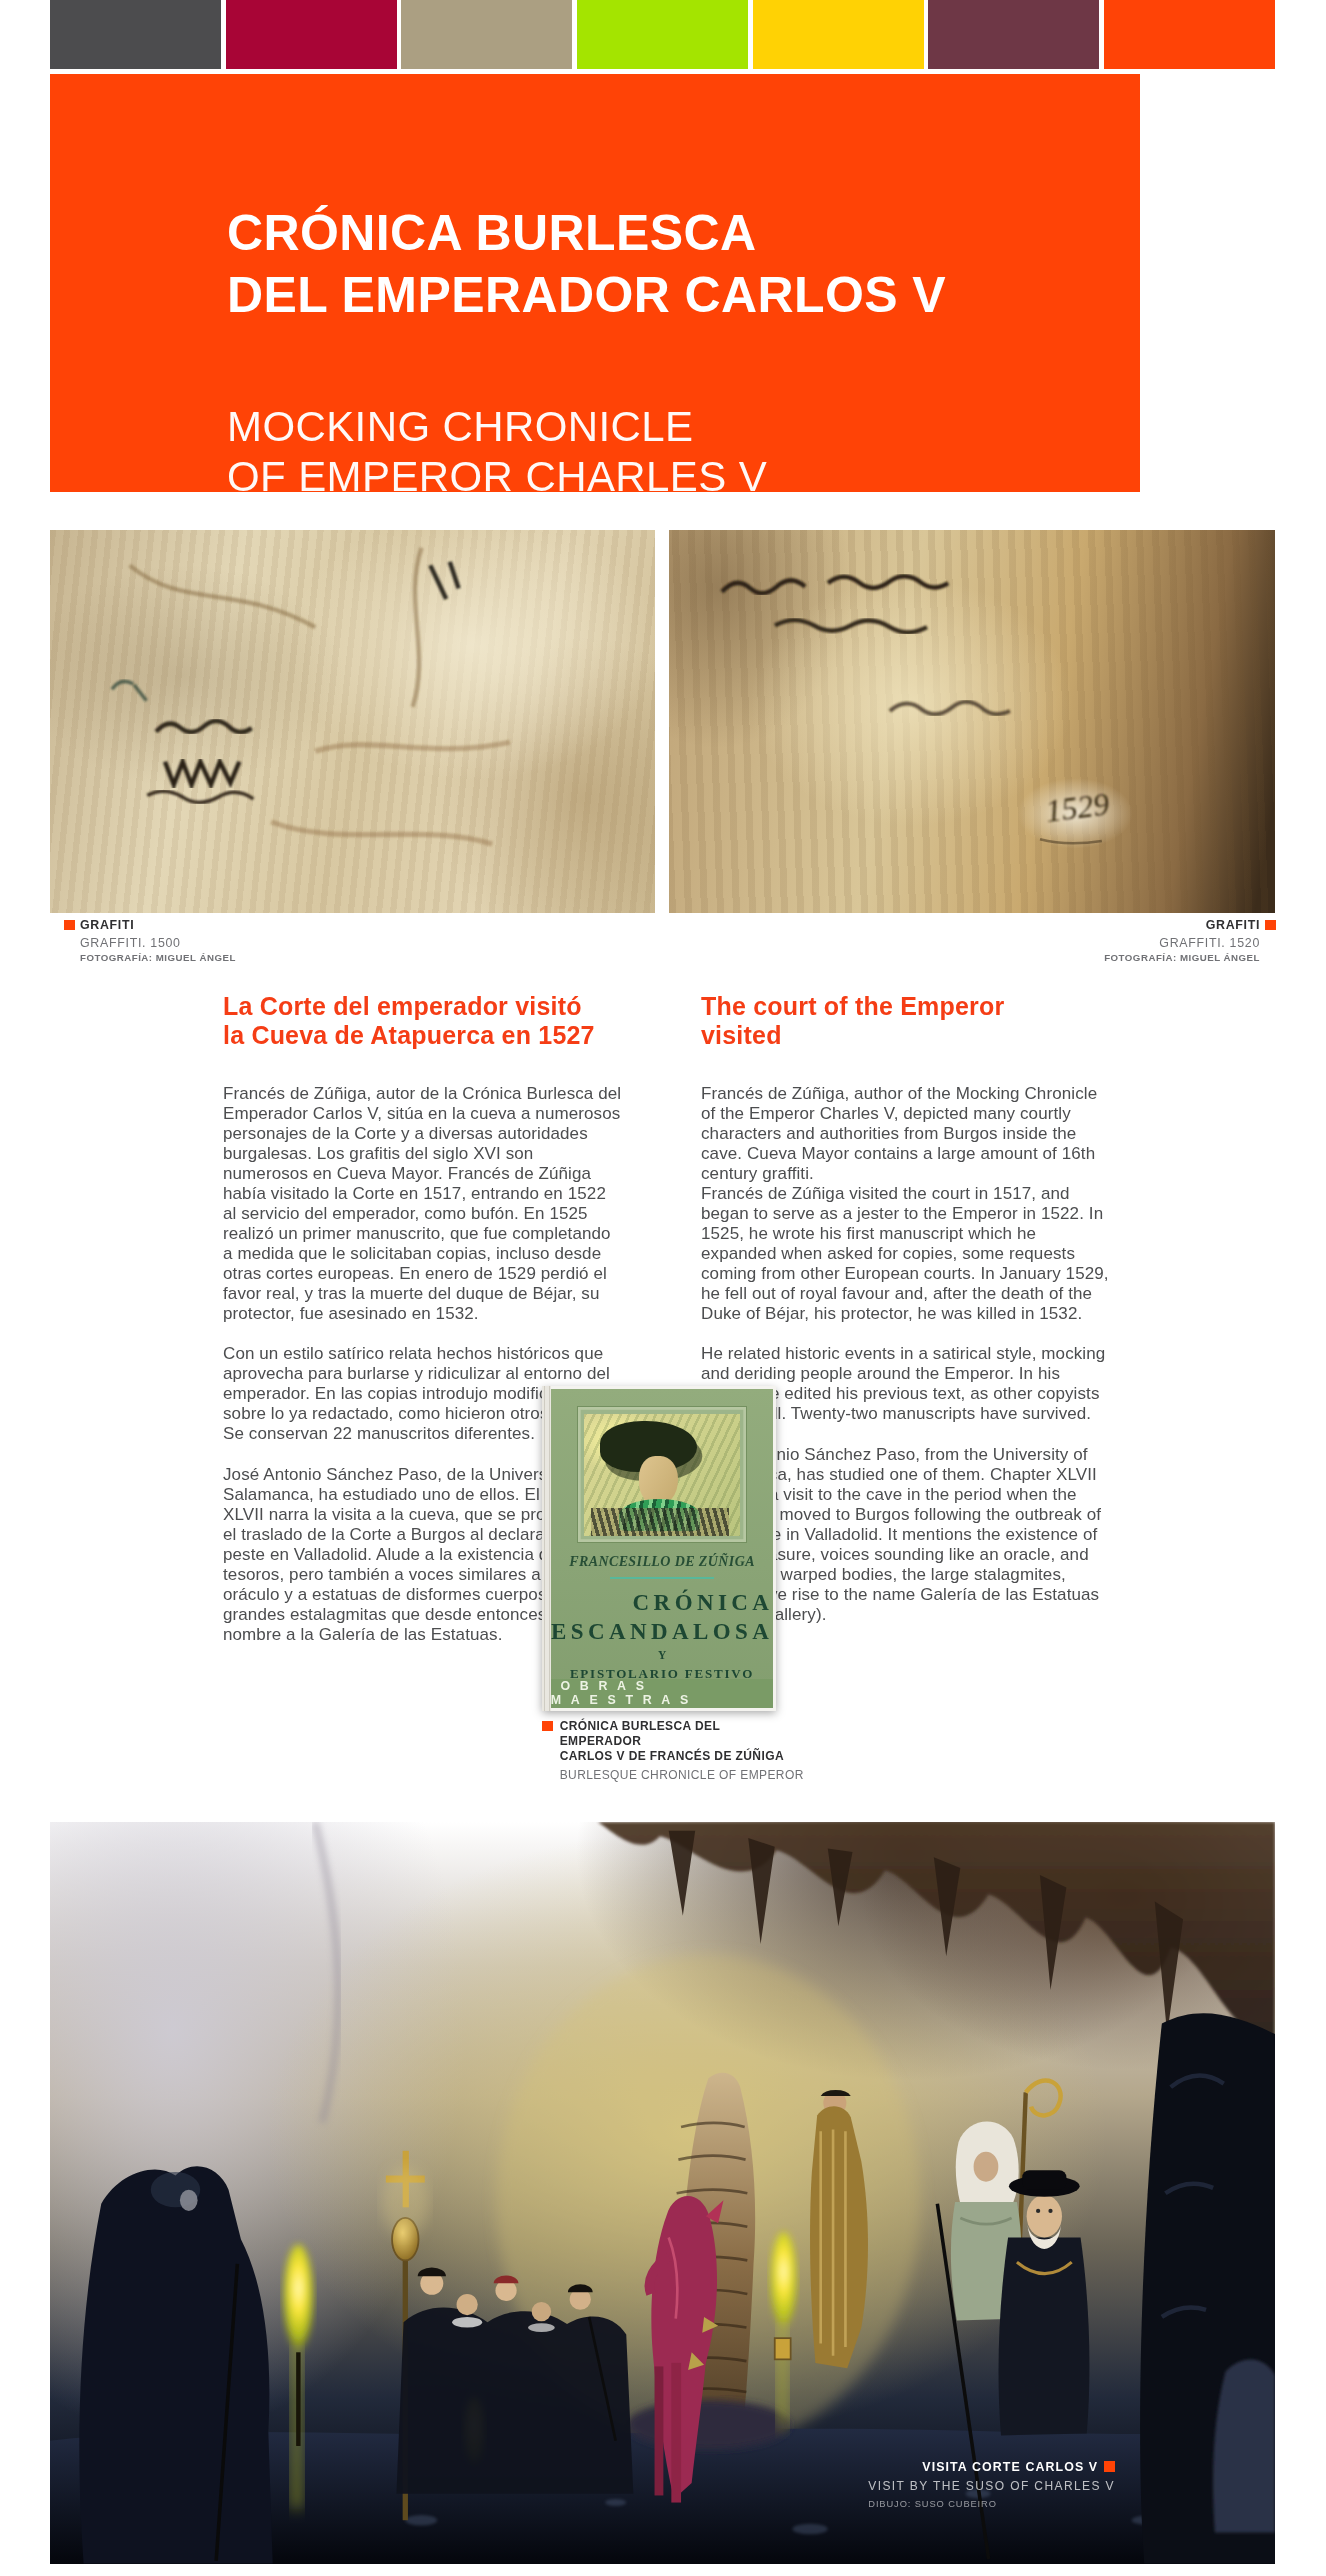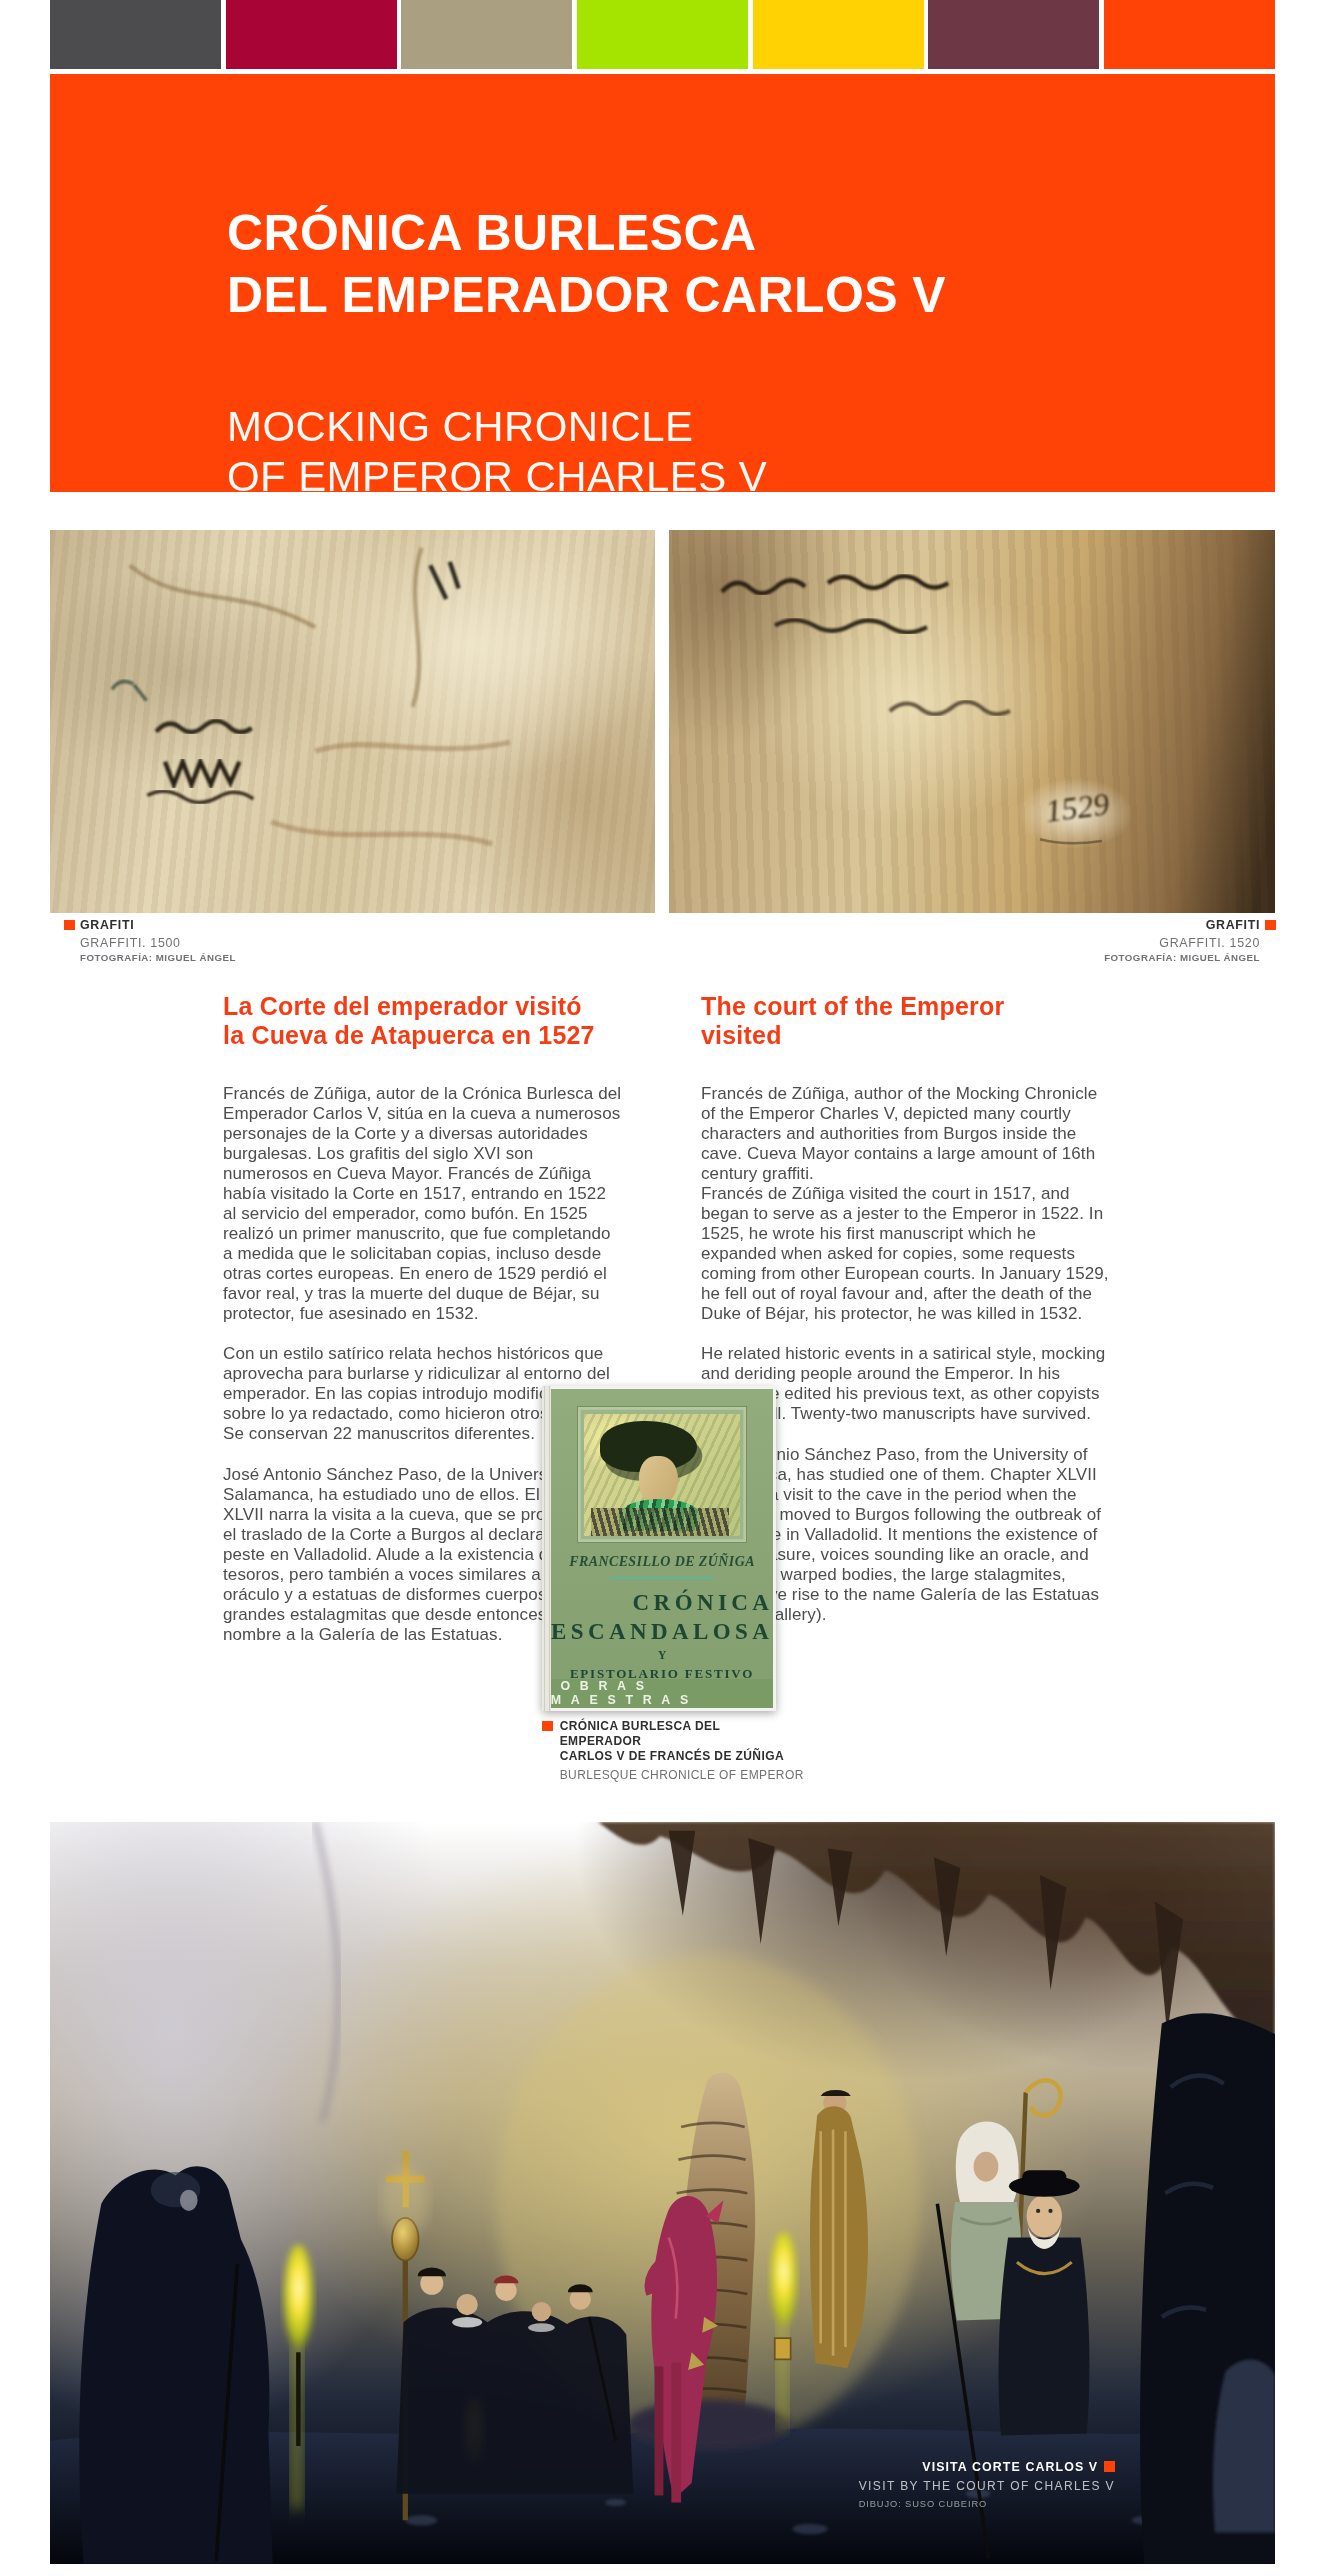--- a/index.html
+++ b/index.html
@@ -4,21 +4,21 @@
 <style>
   html,body{margin:0;padding:0;background:#ffffff;width:1326px;height:2576px;overflow:hidden;}
   .page{position:absolute;top:0;left:0;width:1326px;height:2576px;background:#ffffff;
         font-family:"Liberation Sans",sans-serif;}
 
   
   .stripes{position:absolute;left:50px;top:0;width:1225px;height:69px;display:flex;gap:4.4px;}
   .stripe{flex:1;height:100%;}
 
   
-  .banner{position:absolute;left:50px;top:74px;width:1225px;height:418px;background:#ff4306;color:#fff;}
+  .banner{position:absolute;left:50px;top:74px;width:1090px;height:418px;background:#ff4306;color:#fff;}
   .banner-title{margin:128px 0 0 177px;font-size:50px;line-height:62px;font-weight:bold;
                 letter-spacing:0.4px;white-space:pre-line;}
   .banner-sub{margin:76px 0 0 177px;font-size:42px;line-height:50px;font-weight:normal;
               letter-spacing:0.4px;white-space:pre-line;opacity:.97;}
 
   
   .photo{position:absolute;top:530px;height:383px;overflow:hidden;}
   .photo-left{left:50px;width:605px;
     background:
       radial-gradient(230px 159px at 22% 38%, rgba(120,96,60,.25), rgba(120,96,60,0) 70%),
@@ -395,19 +395,19 @@
           C1313 732 1317 672 1330 622 Z"></path>
         <line x1="1004" y1="432" x2="1062" y2="834" stroke="#0c0c0c" stroke-width="4"></line>
       </g>
     </svg>
 
     <div class="illus-cap">
       <div class="l1">
         <span>VISITA CORTE CARLOS V</span>
         <span class="bullet"></span>
       </div>
-      <div class="l2">VISIT BY THE COURT OF CHARLES V</div>
+      <div class="l2">VISIT BY THE SUSO OF CHARLES V</div>
       <div class="l3">DIBUJO: SUSO CUBEIRO</div>
     </div>
   </div>
 
 </div>
 
 
 </body></html>

